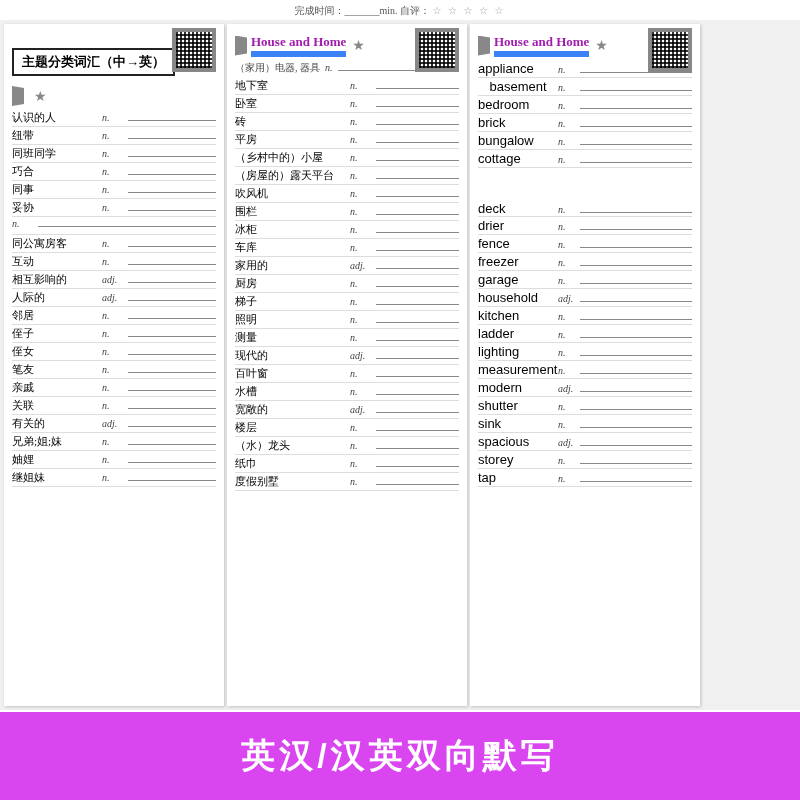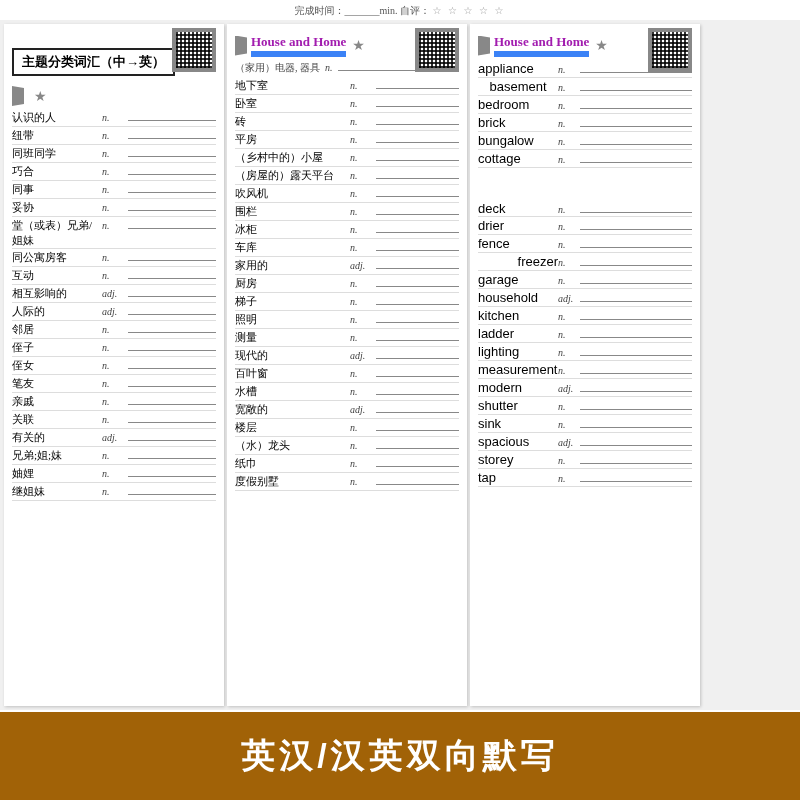--- a/index.html
+++ b/index.html
@@ -153,21 +153,21 @@
       font-style: italic;
     }
 
     
     .bottom-banner {
       position: absolute;
       bottom: 0;
       left: 0;
       right: 0;
       height: 88px;
-      background: #a16207;
+      background: #d946ef;
       display: flex;
       align-items: center;
       justify-content: center;
     }
     .banner-text {
       font-size: 34px;
       font-weight: bold;
       color: #fff;
       font-family: 'SimHei', 'STHeiti', sans-serif;
       letter-spacing: 4px;
@@ -237,21 +237,20 @@
       <span class="vocab-cn">同事</span>
       <span class="vocab-pos">n.</span>
       <span class="vocab-line"></span>
     </li>
         <li class="vocab-item">
       <span class="vocab-cn">妥协</span>
       <span class="vocab-pos">n.</span>
       <span class="vocab-line"></span>
     </li>
         <li class="vocab-item">
-      <span class="vocab-cn">堂（或表）兄弟/姐妹</span>
       <span class="vocab-pos">n.</span>
       <span class="vocab-line"></span>
     </li>
         <li class="vocab-item">
       <span class="vocab-cn">同公寓房客</span>
       <span class="vocab-pos">n.</span>
       <span class="vocab-line"></span>
     </li>
         <li class="vocab-item">
       <span class="vocab-cn">互动</span>
@@ -501,21 +500,21 @@
       <span class="vocab-en" style="font-family:Arial,sans-serif;">drier</span>
       <span class="vocab-n">n.</span>
       <span class="vocab-line"></span>
     </li>
         <li class="vocab-item">
       <span class="vocab-en" style="font-family:Arial,sans-serif;">fence</span>
       <span class="vocab-n">n.</span>
       <span class="vocab-line"></span>
     </li>
         <li class="vocab-item">
-      <span class="vocab-en" style="font-family:Arial,sans-serif;text-align:right;">freezer</span>
+      <span class="vocab-en" style="font-family:Arial,sans-serif;">freezer</span>
       <span class="vocab-n">n.</span>
       <span class="vocab-line"></span>
     </li>
         <li class="vocab-item">
       <span class="vocab-en" style="font-family:Arial,sans-serif;">garage</span>
       <span class="vocab-n">n.</span>
       <span class="vocab-line"></span>
     </li>
         <li class="vocab-item">
       <span class="vocab-en" style="font-family:Arial,sans-serif;">household</span>

